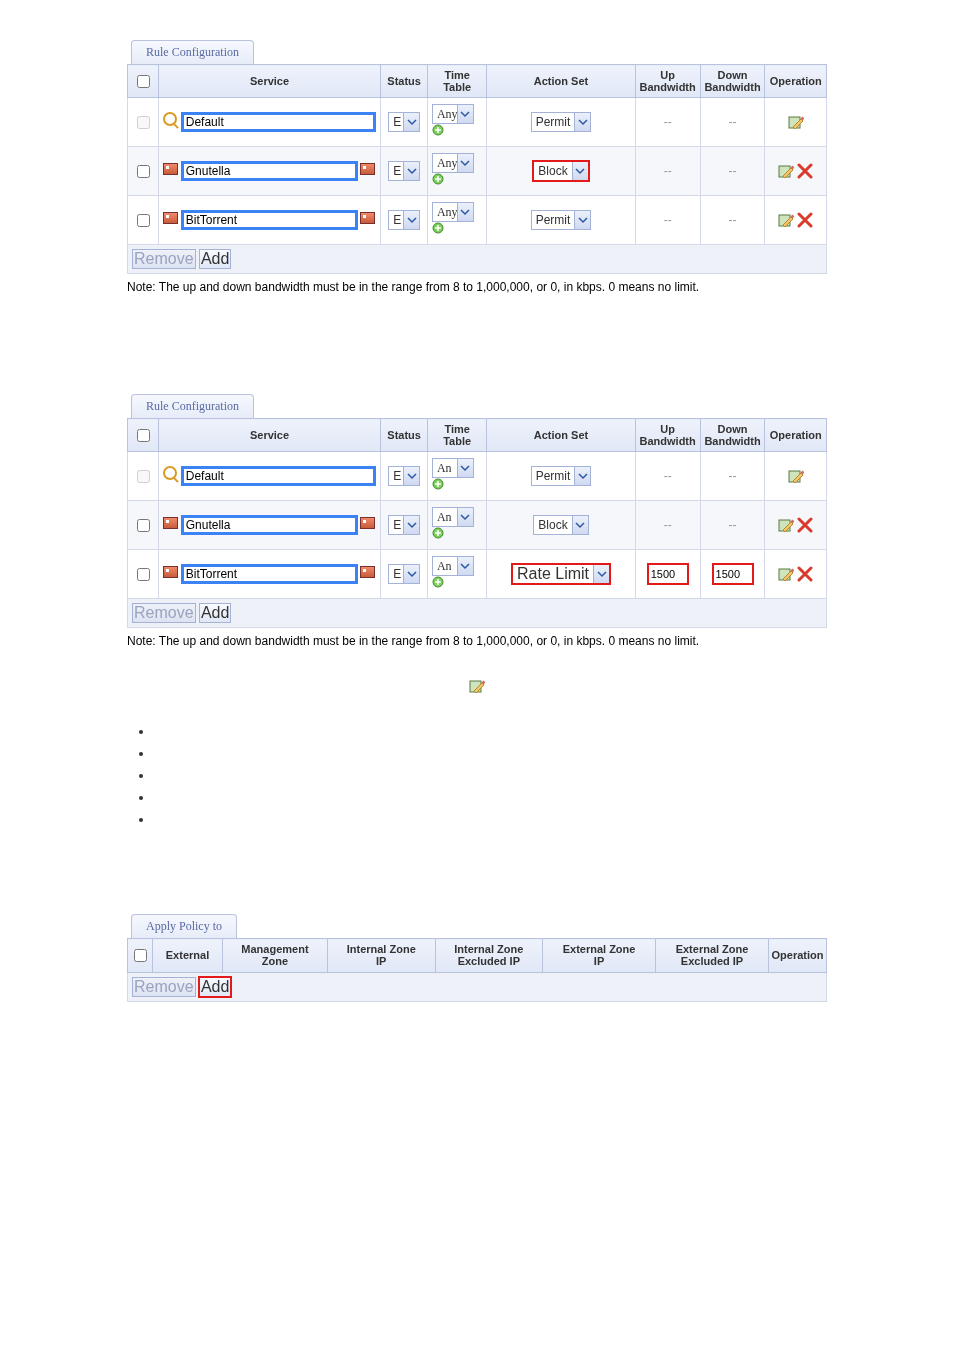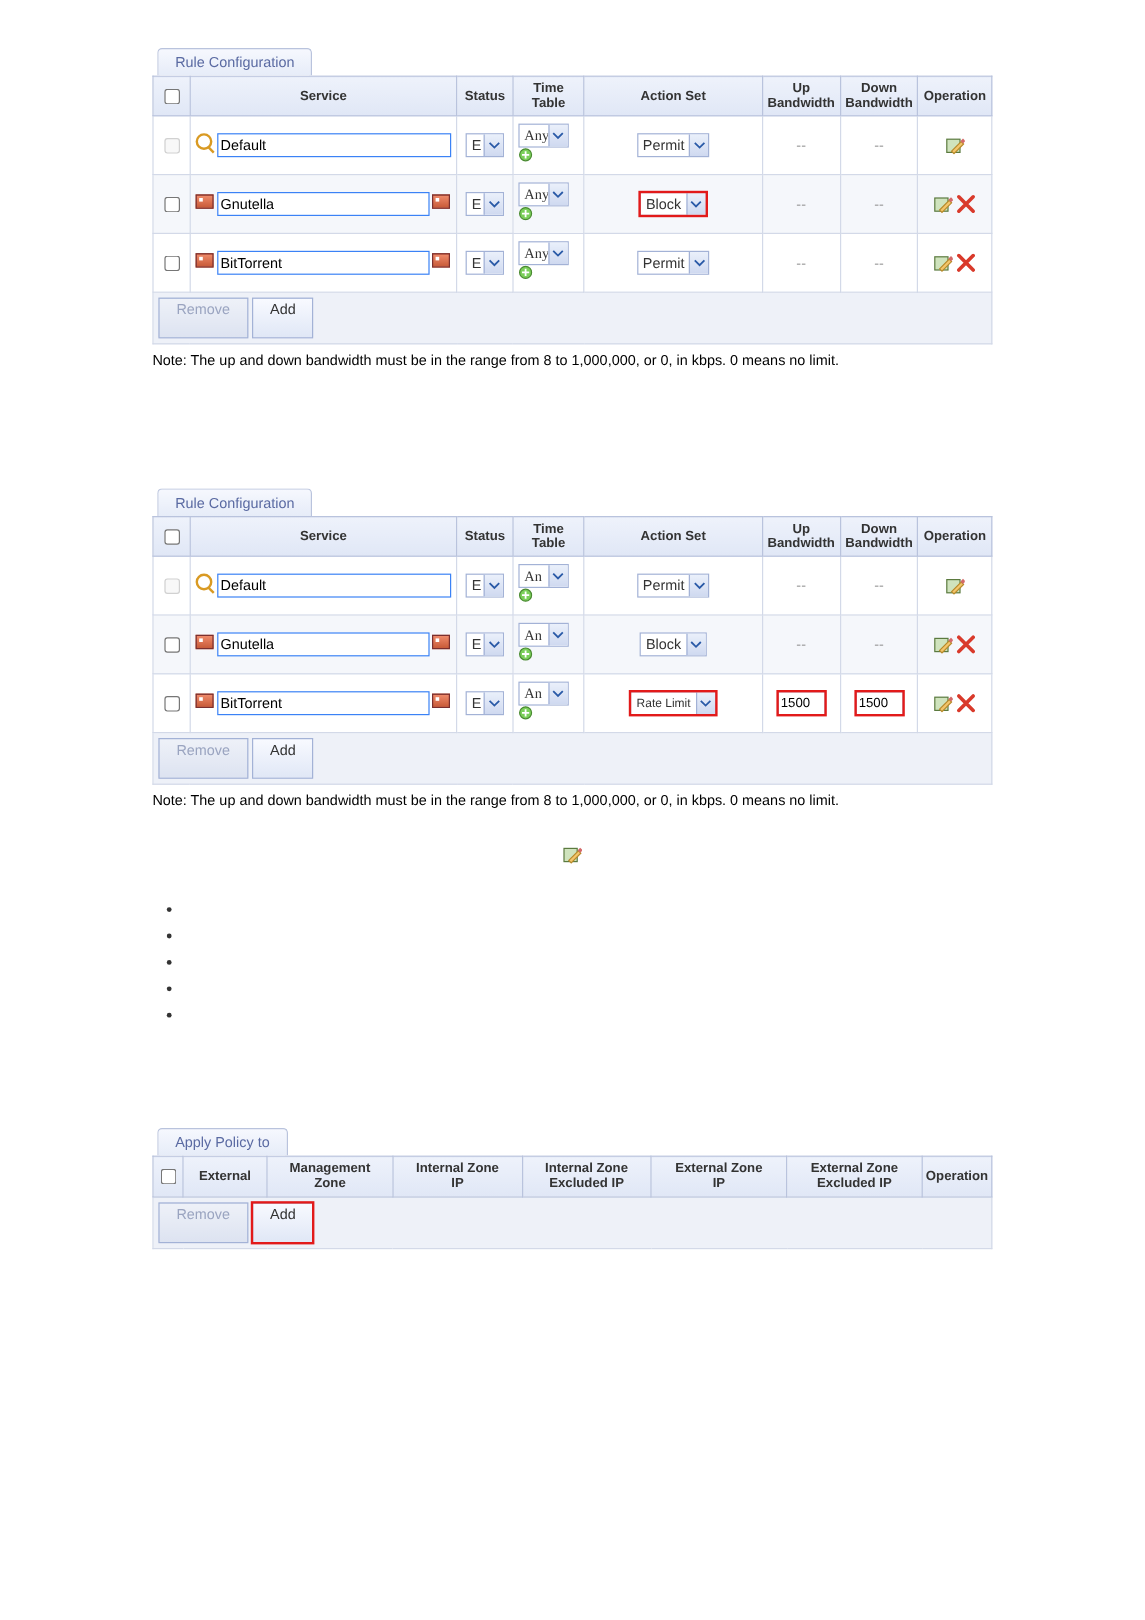--- a/index.html
+++ b/index.html
@@ -1,41 +1,41 @@
 <!DOCTYPE html>
 <html><head>
 <meta charset="utf-8">
 <style>
   *{box-sizing:border-box;}
   body{font-family:Arial,Helvetica,sans-serif;font-size:12px;color:#333;margin:0;padding:40px 0 0 0;background:#fff;}
   .page{width:954px;margin:0 auto;padding:0 50px;}
   .panel{width:700px;margin:0 auto 6px auto;}
-  .tab{display:inline-block;background:linear-gradient(#f6f8fe,#e6ecf8);border:1px solid #b9c3dd;border-bottom:none;border-radius:4px 4px 0 0;padding:4px 14px;color:#5a6aa2;font-size:12px;margin-left:4px;}
+  .tab{display:inline-block;background:linear-gradient(#f6f8fe,#e6ecf8);border:1px solid #b9c3dd;border-bottom:none;border-radius:4px 4px 0 0;padding:4px 14px;color:#5a6aa2;font-size:12px;margin-left:4px;font-family:Liberation Serif, serif;}
   table.grid{width:100%;border-collapse:collapse;background:#fff;}
   table.grid th{background:linear-gradient(#eef2fb,#e0e7f6);border:1px solid #b9c3dd;font-size:11px;font-weight:bold;color:#333;padding:4px 2px;text-align:center;line-height:1.1;}
   table.grid td{border:1px solid #d3d9e8;padding:6px 4px;vertical-align:middle;text-align:center;}
   table.grid tr.alt td{background:#f5f7fb;}
   table.grid tr.btnrow td{background:#eef1f8;padding:4px;text-align:left;}
   .chk{width:13px;height:13px;display:inline-block;}
   .svc-cell{text-align:left!important;padding:4px!important;}
   .svc-wrap{display:flex;align-items:center;gap:2px;}
-  .svc-input{border:1px solid #3b82f6;height:20px;padding:1px 2px;font-size:12px;flex:1;min-width:0;}
+  .svc-input{border:3px solid #3b82f6;height:20px;padding:1px 2px;font-size:12px;flex:1;min-width:0;}
   .svc-icon{width:16px;height:16px;flex:0 0 16px;}
   .mag-icon{display:inline-block;width:14px;height:14px;border:2px solid #d99a23;border-radius:50%;position:relative;top:-2px;}
   .mag-icon:after{content:"";position:absolute;width:6px;height:2px;background:#d99a23;bottom:-3px;right:-4px;transform:rotate(45deg);}
   .cat-icon{display:inline-block;width:15px;height:12px;border:1px solid #7a2f2f;background:linear-gradient(#ef8a6a,#c85b39);position:relative;}
   .cat-icon:before{content:"";position:absolute;left:2px;top:2px;width:3px;height:3px;background:#fff;}
   .tt-cell{position:relative;text-align:left!important;font-family:Liberation Serif, serif;}
   .plus-icon{width:12px;height:12px;display:inline-block;}
   .plus-icon svg{width:12px;height:12px;display:block;}
   .dash{color:#999;}
   .bw-input{width:40px;height:20px;border:1px solid #a3b2d6;font-size:11px;padding:0 2px;text-align:left;}
   .op-cell{white-space:nowrap;}
   .edit-icon svg,.del-icon svg{width:16px;height:16px;vertical-align:middle;}
-  .btn{border:1px solid #a3b2d6;background:linear-gradient(#f8faff,#e0e7f6);height:34px;padding:0 14px;font-size:12px;cursor:pointer;display:inline-block;line-height:18px;}
+  .btn{border:1px solid #a3b2d6;background:linear-gradient(#f8faff,#e0e7f6);height:20px;padding:0 1px;font-size:16px;cursor:pointer;display:inline-block;line-height:18px;}
   .btn.dis{color:#9aa4c0;background:linear-gradient(#eef1f8,#dde3f1);cursor:default;}
   .note{width:700px;margin:6px auto 100px auto;font-size:12px;color:#000;}
   .hl-red{outline:2px solid #e21a1a;outline-offset:-1px;}
   ul.bullets{width:700px;margin:10px auto 80px auto;list-style:disc;padding-left:26px;}
   ul.bullets li{height:22px;}
   .standalone-icon{width:700px;margin:0 auto 30px auto;text-align:center;}
 </style>
 </head>
 <body>
 
@@ -352,21 +352,21 @@
                   <span style="width:16px;height:18px;background:linear-gradient(#eaf0fb,#cfd9f0);border-left:1px solid #a3b2d6;display:flex;align-items:center;justify-content:center">
                     <svg width="12" height="12" viewBox="0 0 12 12">
                       <use href="#chev-g"></use>
                     </svg>
                   </span>
                 </span><br><span class="plus-icon"><svg viewBox="0 0 12 12">
                     <use href="#plus-g"></use>
                   </svg></span></div></td>
             <td>
               <div style="width:130px;margin:0 auto"><span style="display:inline-flex;align-items:center;border:1px solid #a3b2d6;background:#fff;height:20px;" class="hl-red">
-                  <span style="flex:1;text-align:left;padding:0 4px;font-size:10px">Rate Limit</span>
+                  <span style="flex:1;text-align:left;padding:0 4px;font-size:16px">Rate Limit</span>
                   <span style="width:16px;height:18px;background:linear-gradient(#eaf0fb,#cfd9f0);border-left:1px solid #a3b2d6;display:flex;align-items:center;justify-content:center">
                     <svg width="12" height="12" viewBox="0 0 12 12">
                       <use href="#chev-g"></use>
                     </svg>
                   </span>
                 </span></div>
             </td>
             <td><input class="bw-input hl-red" value="1500" style=""></td>
             <td><input class="bw-input hl-red" value="1500" style=""></td>
             <td class="op-cell"><span class="edit-icon"><svg viewBox="0 0 16 16">

